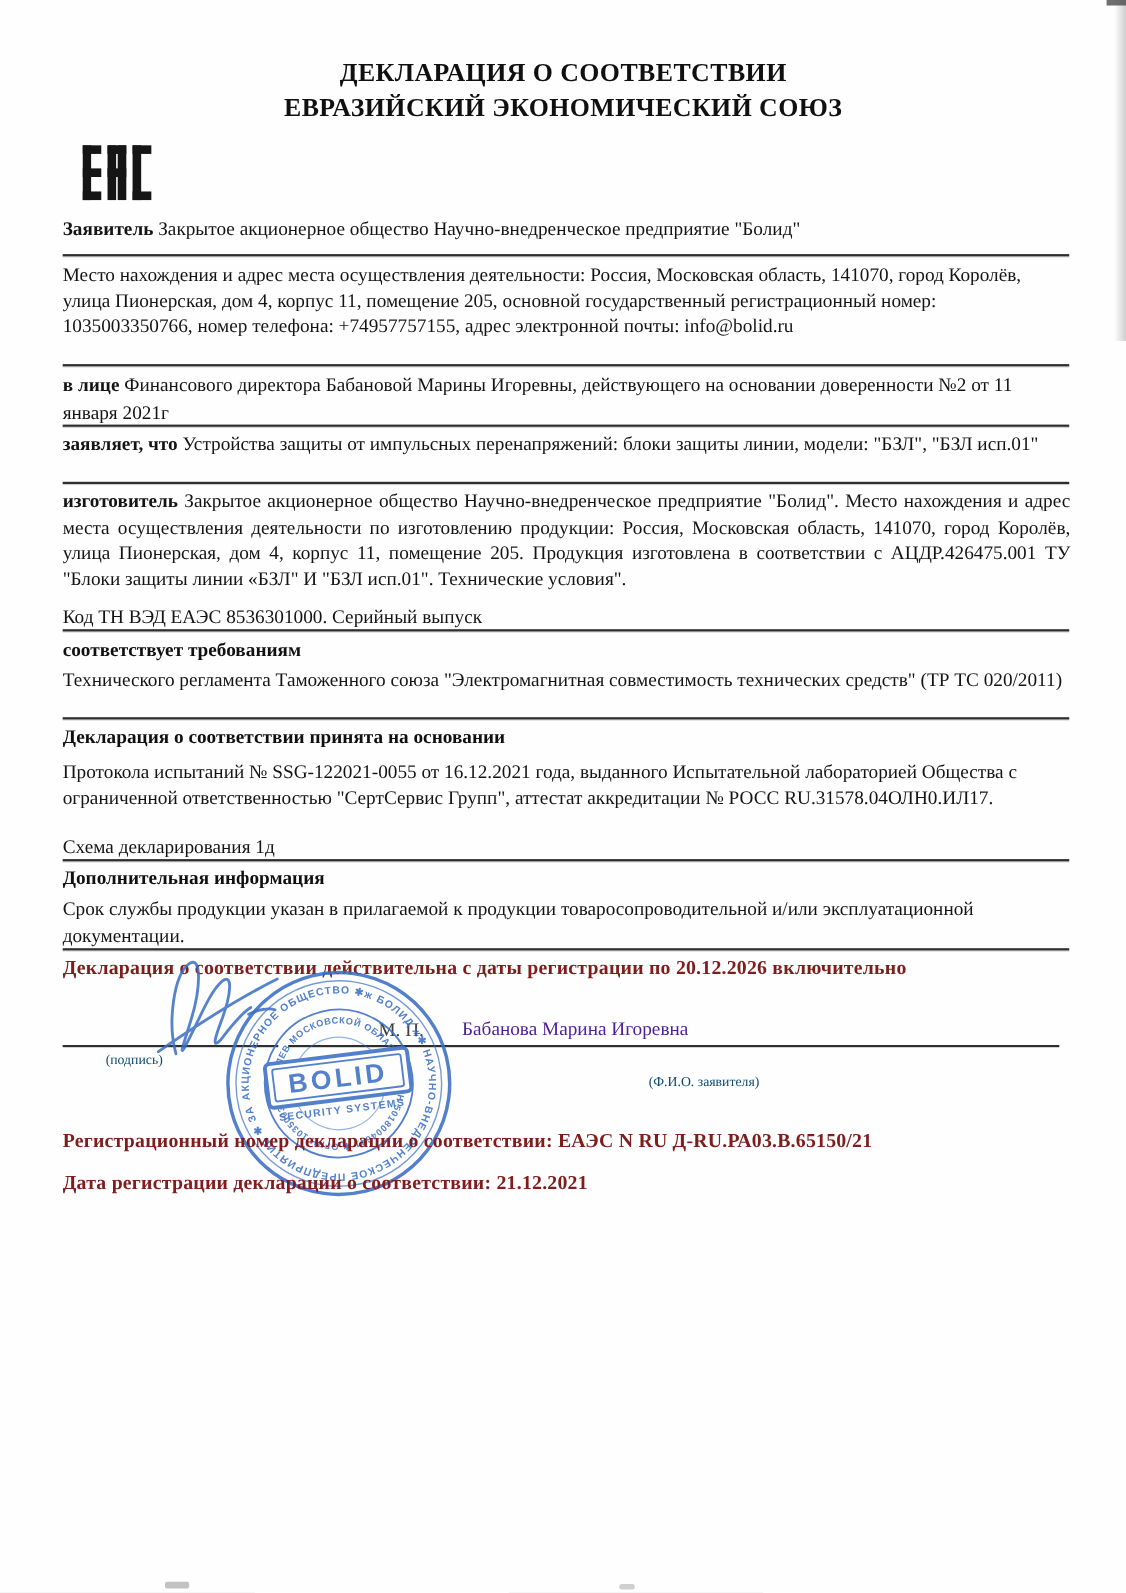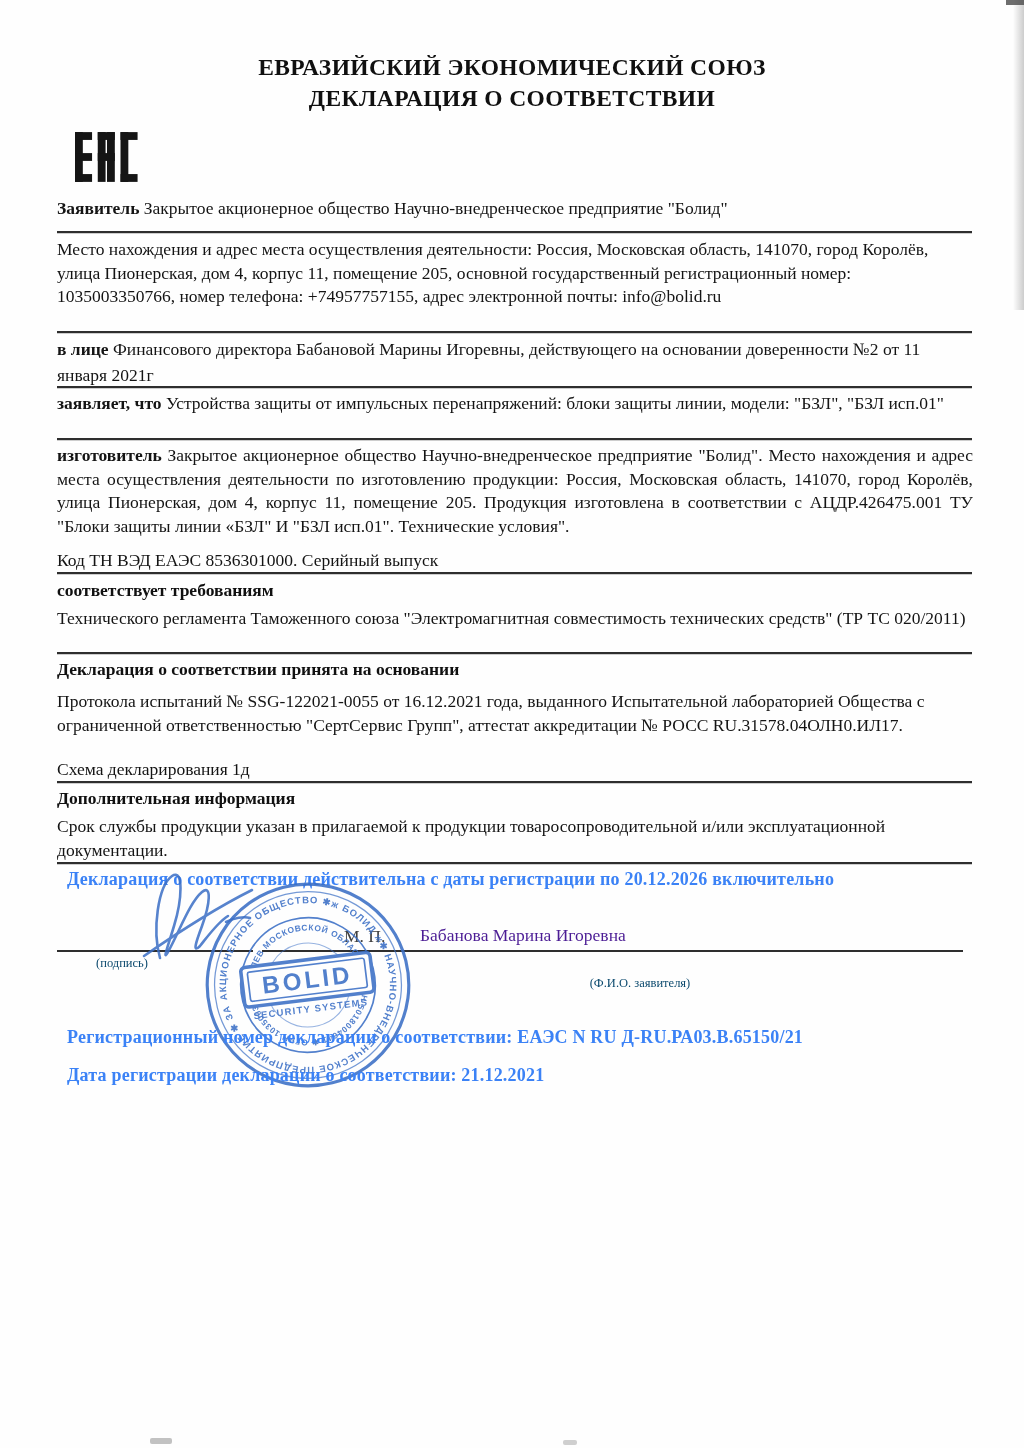--- a/index.html
+++ b/index.html
@@ -33,23 +33,22 @@
     box-shadow:0 1px 0 rgba(60,60,60,.25);
   }
   .sect{position:absolute;left:57px;width:916px;}
   .just{text-align:justify;}
   .heading{
     position:absolute;left:57px;width:916px;
     font-weight:bold;font-size:17.5px;color:#101010;
   }
   .bold-line{
     position:absolute;left:57px;width:930px;
-    font-weight:bold;font-size:18px;color:#3b82f6;
+    font-weight:bold;font-size:18px;color:#7f1d1d;
     letter-spacing:.2px;
-    margin-left:10px;
   }
   .caption{
     position:absolute;
     font-size:12.5px;color:#0c4a6e;
     text-align:center;
   }
   .sig-line{
     position:absolute;height:0;
     border-top:2px solid #2e2e2e;
   }
@@ -83,22 +82,22 @@
   }
   .speck1{position:absolute;left:150px;top:1438px;width:22px;height:6px;background:#7a7a7a;opacity:.45;border-radius:2px;}
   .speck2{position:absolute;left:563px;top:1440px;width:14px;height:5px;background:#8a8a8a;opacity:.4;border-radius:2px;}
 </style>
 </head>
 <body>
 
 <div class="page">
 
   <div class="abs title-block">
+    <div>ДЕКЛАРАЦИЯ О СООТВЕТСТВИИ</div>
     <div>ЕВРАЗИЙСКИЙ ЭКОНОМИЧЕСКИЙ СОЮЗ</div>
-    <div>ДЕКЛАРАЦИЯ О СООТВЕТСТВИИ</div>
   </div>
 
   <div class="eac" title="EAC conformity mark">
     <svg width="64" height="70" viewBox="0 0 90 70" xmlns="http://www.w3.org/2000/svg">
       <g fill="#151515">
 
         <rect x="0" y="0" width="11" height="70"></rect>
         <rect x="0" y="0" width="24" height="11"></rect>
         <rect x="0" y="29.5" width="24" height="11"></rect>
         <rect x="0" y="59" width="24" height="11"></rect>

